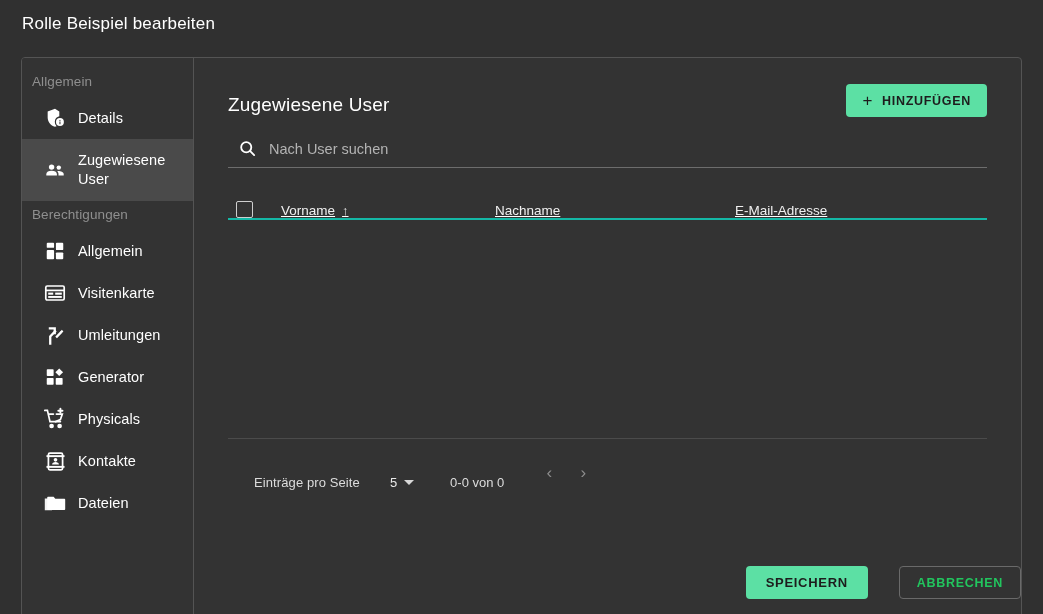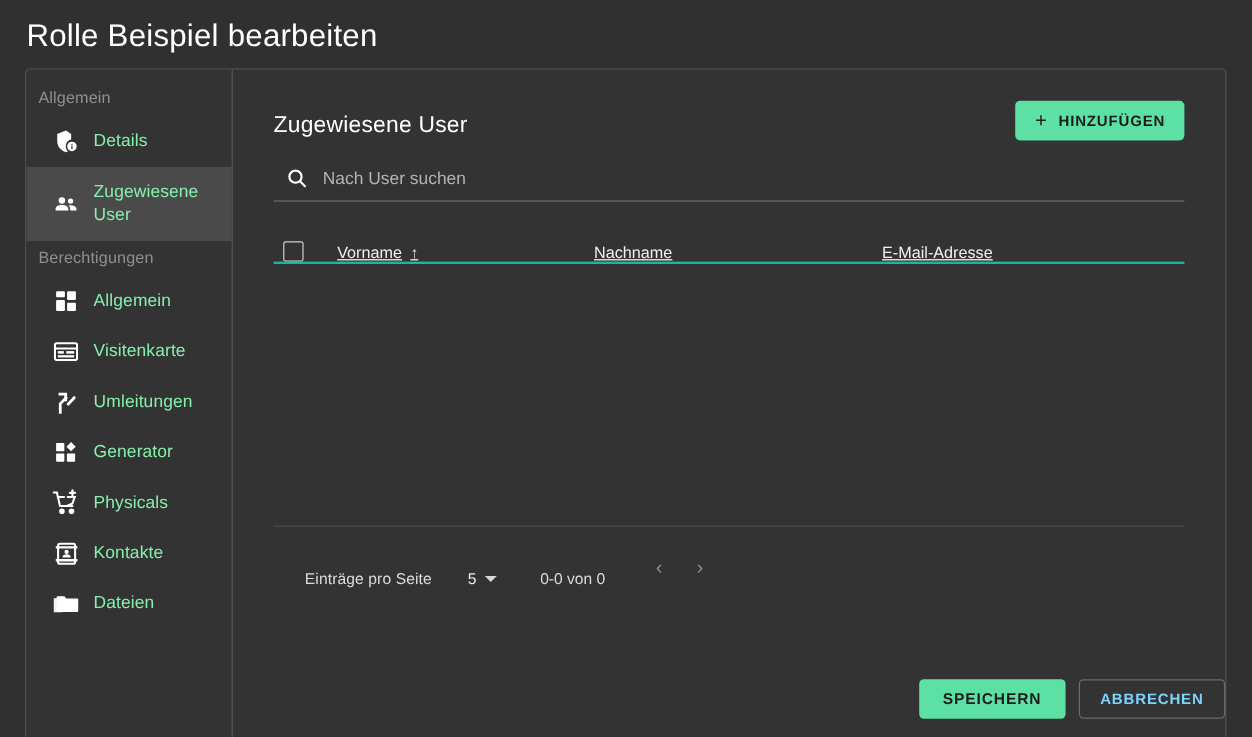--- a/index.html
+++ b/index.html
@@ -14,21 +14,21 @@
     position: relative;
     width: 1043px; height: 614px;
     background: #303030;
     color: #ffffff;
   }
 
   
   .page-title {
     position: absolute;
     left: 22px; top: 14px;
-    font-size: 26px;
+    font-size: 17px;
     font-weight: 400;
     color: #ffffff;
     letter-spacing: 0.2px;
   }
 
   
   .outer-card {
     position: absolute;
     left: 21px; top: 57px;
     width: 1001px; height: 588px;
@@ -67,21 +67,21 @@
   .nav-icon {
     flex: 0 0 46px;
     display: flex;
     align-items: center;
     justify-content: center;
     color: #ffffff;
   }
   .nav-label {
     font-size: 14.5px;
     line-height: 19px;
-    color: #86efac;
+    color: #ffffff;
     letter-spacing: 0.1px;
   }
   .nav-item.two-line { min-height: 62px; }
   .nav-label.wrap { max-width: 96px; }
 
   
   .main {
     flex: 1 1 auto;
     position: relative;
     padding: 26px 34px 0 34px;
@@ -222,30 +222,31 @@
     height: 33px;
     padding: 0 20px;
     font-size: 13px;
     font-weight: 600;
     letter-spacing: 0.7px;
     cursor: pointer;
     font-family: "Liberation Sans", sans-serif;
   }
   .btn-cancel {
     background: transparent;
-    color: #7dd3fc;
+    color: #22c55e;
     border: 1px solid #6a6a6a;
     border-radius: 4px;
     height: 33px;
     padding: 0 17px;
     font-size: 12.5px;
     font-weight: 600;
     letter-spacing: 0.7px;
     cursor: pointer;
     font-family: "Liberation Sans", sans-serif;
+    margin-left: 20px;
   }
   svg { display: block; }
 </style>
 </head>
 <body>
 
 <div class="page">
 
   <div class="page-title">Rolle Beispiel bearbeiten</div>
 

